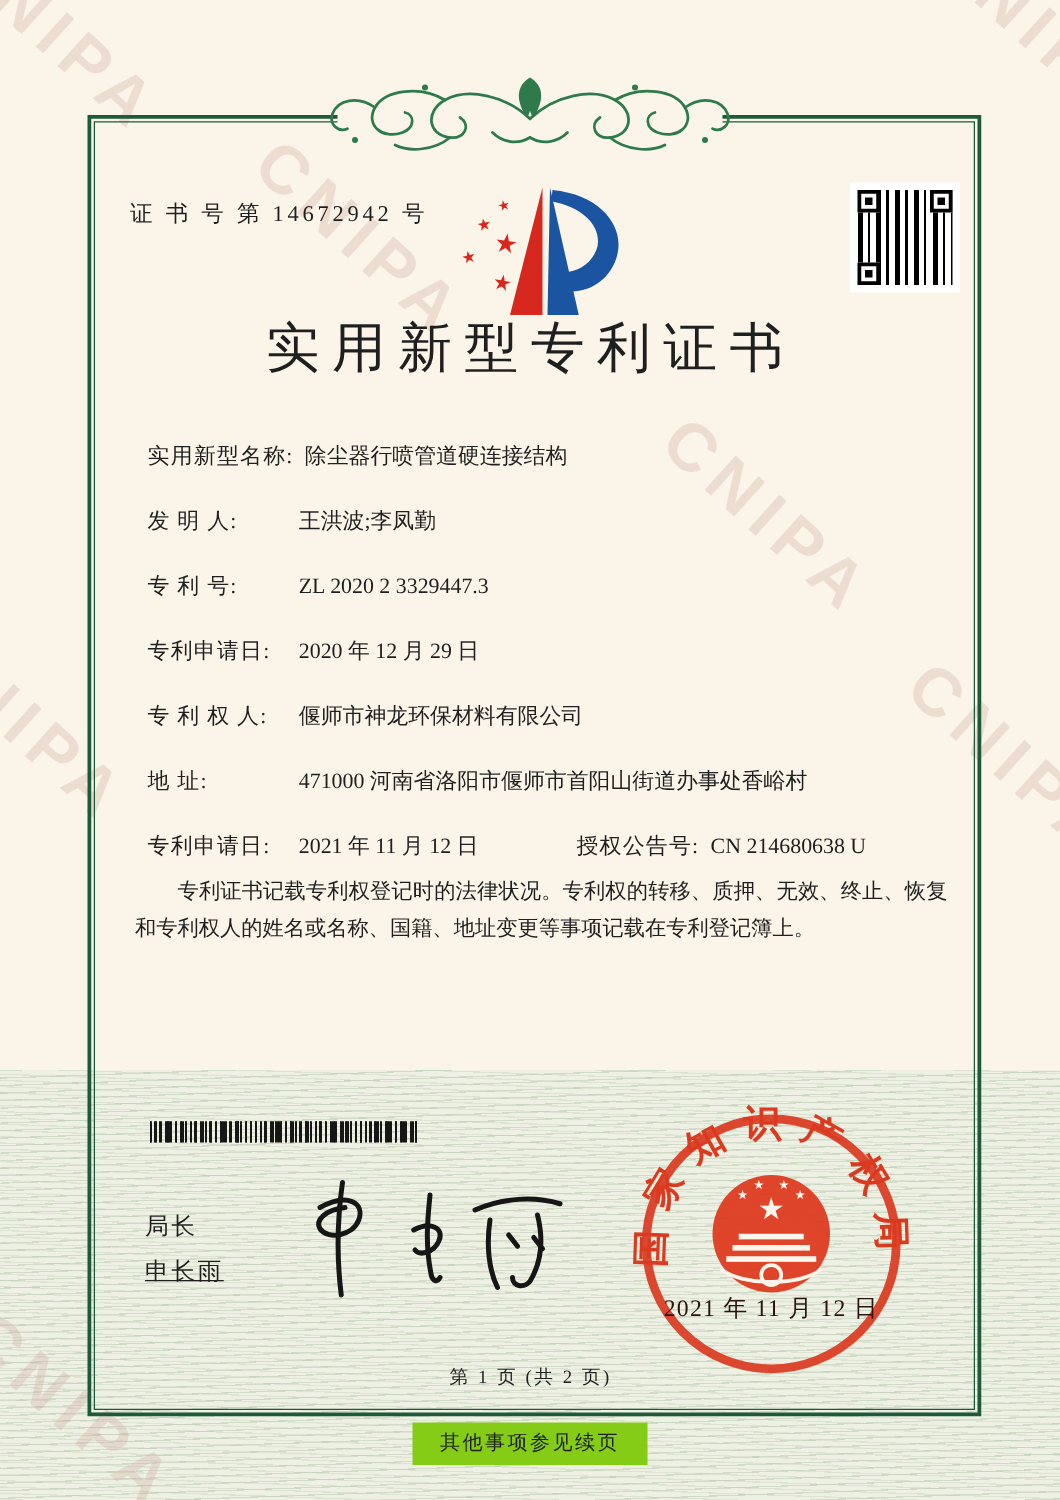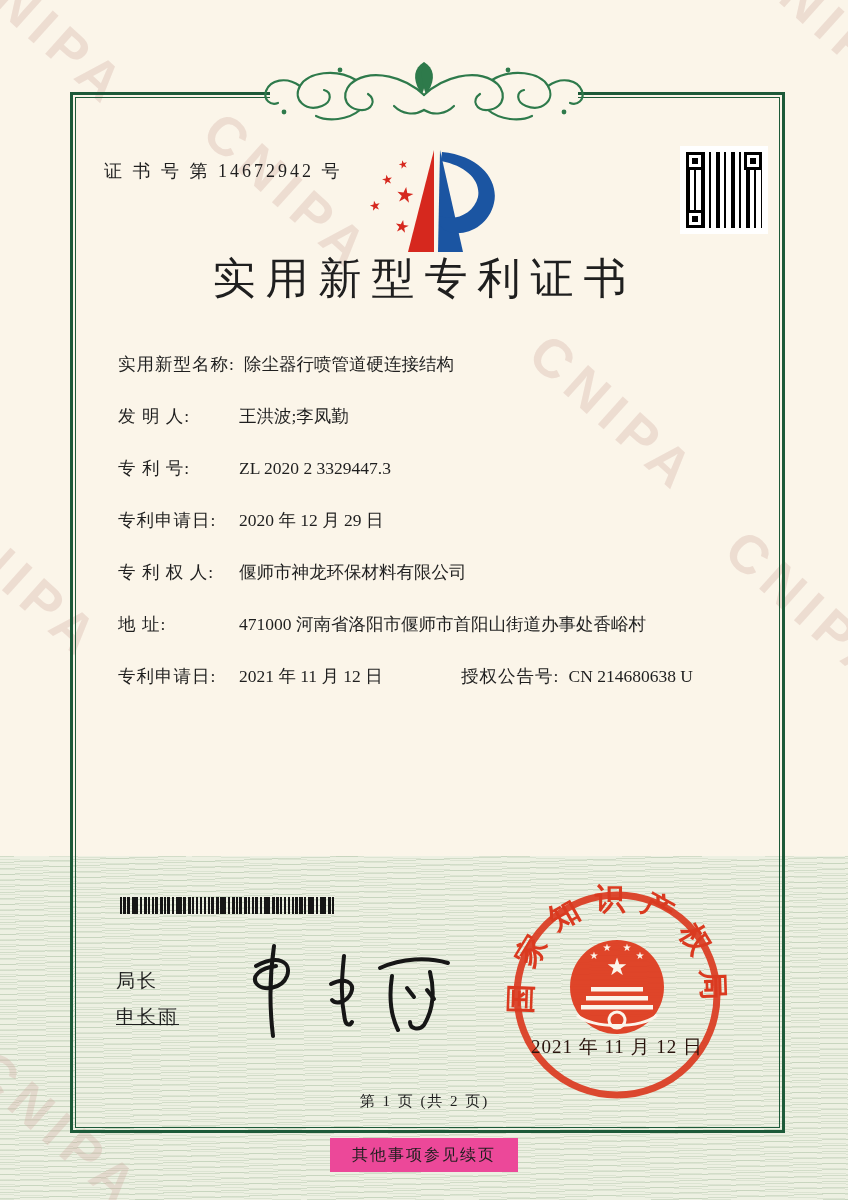--- a/index.html
+++ b/index.html
@@ -56,21 +56,21 @@
 
   .sig-title{left:116px;top:968px;font-size:19px;letter-spacing:2px;z-index:3;}
   .sig-name{left:116px;top:1004px;font-size:19px;letter-spacing:2px;z-index:3;text-decoration:underline;}
   .sig-script{left:232px;top:932px;width:230px;height:110px;z-index:3;}
 
   .seal{left:505px;top:883px;width:224px;height:224px;z-index:4;}
   .seal-date{left:505px;top:1034px;width:224px;text-align:center;font-size:19px;
              color:#2a140d;letter-spacing:1px;z-index:5;}
 
   .pagenum{left:70px;top:1092px;width:709px;text-align:center;font-size:15px;letter-spacing:2px;z-index:3;}
-  .note{left:330px;top:1138px;width:188px;height:34px;line-height:34px;background:#ec4899;
+  .note{left:330px;top:1138px;width:188px;height:34px;line-height:34px;background:#84cc16;
         text-align:center;font-size:16px;letter-spacing:2px;z-index:3;}
 </style>
 </head>
 <body>
 
 <div class="abs band"></div>
 
 <div class="abs wm" style="left:-58px;top:-4px">CNIPA</div>
 <div class="abs wm" style="left:186px;top:160px">CNIPA</div>
 <div class="abs wm" style="left:512px;top:382px">CNIPA</div>
@@ -129,20 +129,21 @@
   <div class="row" style="top:156px"><span class="lbl">专利申请日:</span><span class="val">2020 年 12 月 29 日</span></div>
   <div class="row" style="top:208px"><span class="lbl">专 利 权 人:</span><span class="val">偃师市神龙环保材料有限公司</span></div>
   <div class="row" style="top:260px"><span class="lbl">地      址:</span><span class="val">471000 河南省洛阳市偃师市首阳山街道办事处香峪村</span></div>
   <div class="row" style="top:312px">
     <span class="lbl">专利申请日:</span><span class="val">2021 年 11 月 12 日</span>
     <span class="lbl2">授权公告号:</span><span class="val">CN 214680638 U</span>
   </div>
 </div>
 
 <div class="abs paras">
+  <p>专利证书记载专利权登记时的法律状况。专利权的转移、质押、无效、终止、恢复和专利权人的姓名或名称、国籍、地址变更等事项记载在专利登记簿上。</p>
 </div>
 
 <div class="abs barcode"></div>
 
 <div class="abs sig-title">局长</div>
 <div class="abs sig-name">申长雨</div>
 
 <svg class="abs sig-script" viewBox="0 0 230 110">
   <g stroke="#161616" fill="none" stroke-width="4" stroke-linecap="round" stroke-linejoin="round">
     <path d="M42,14 C38,42 37,72 41,104"></path>

